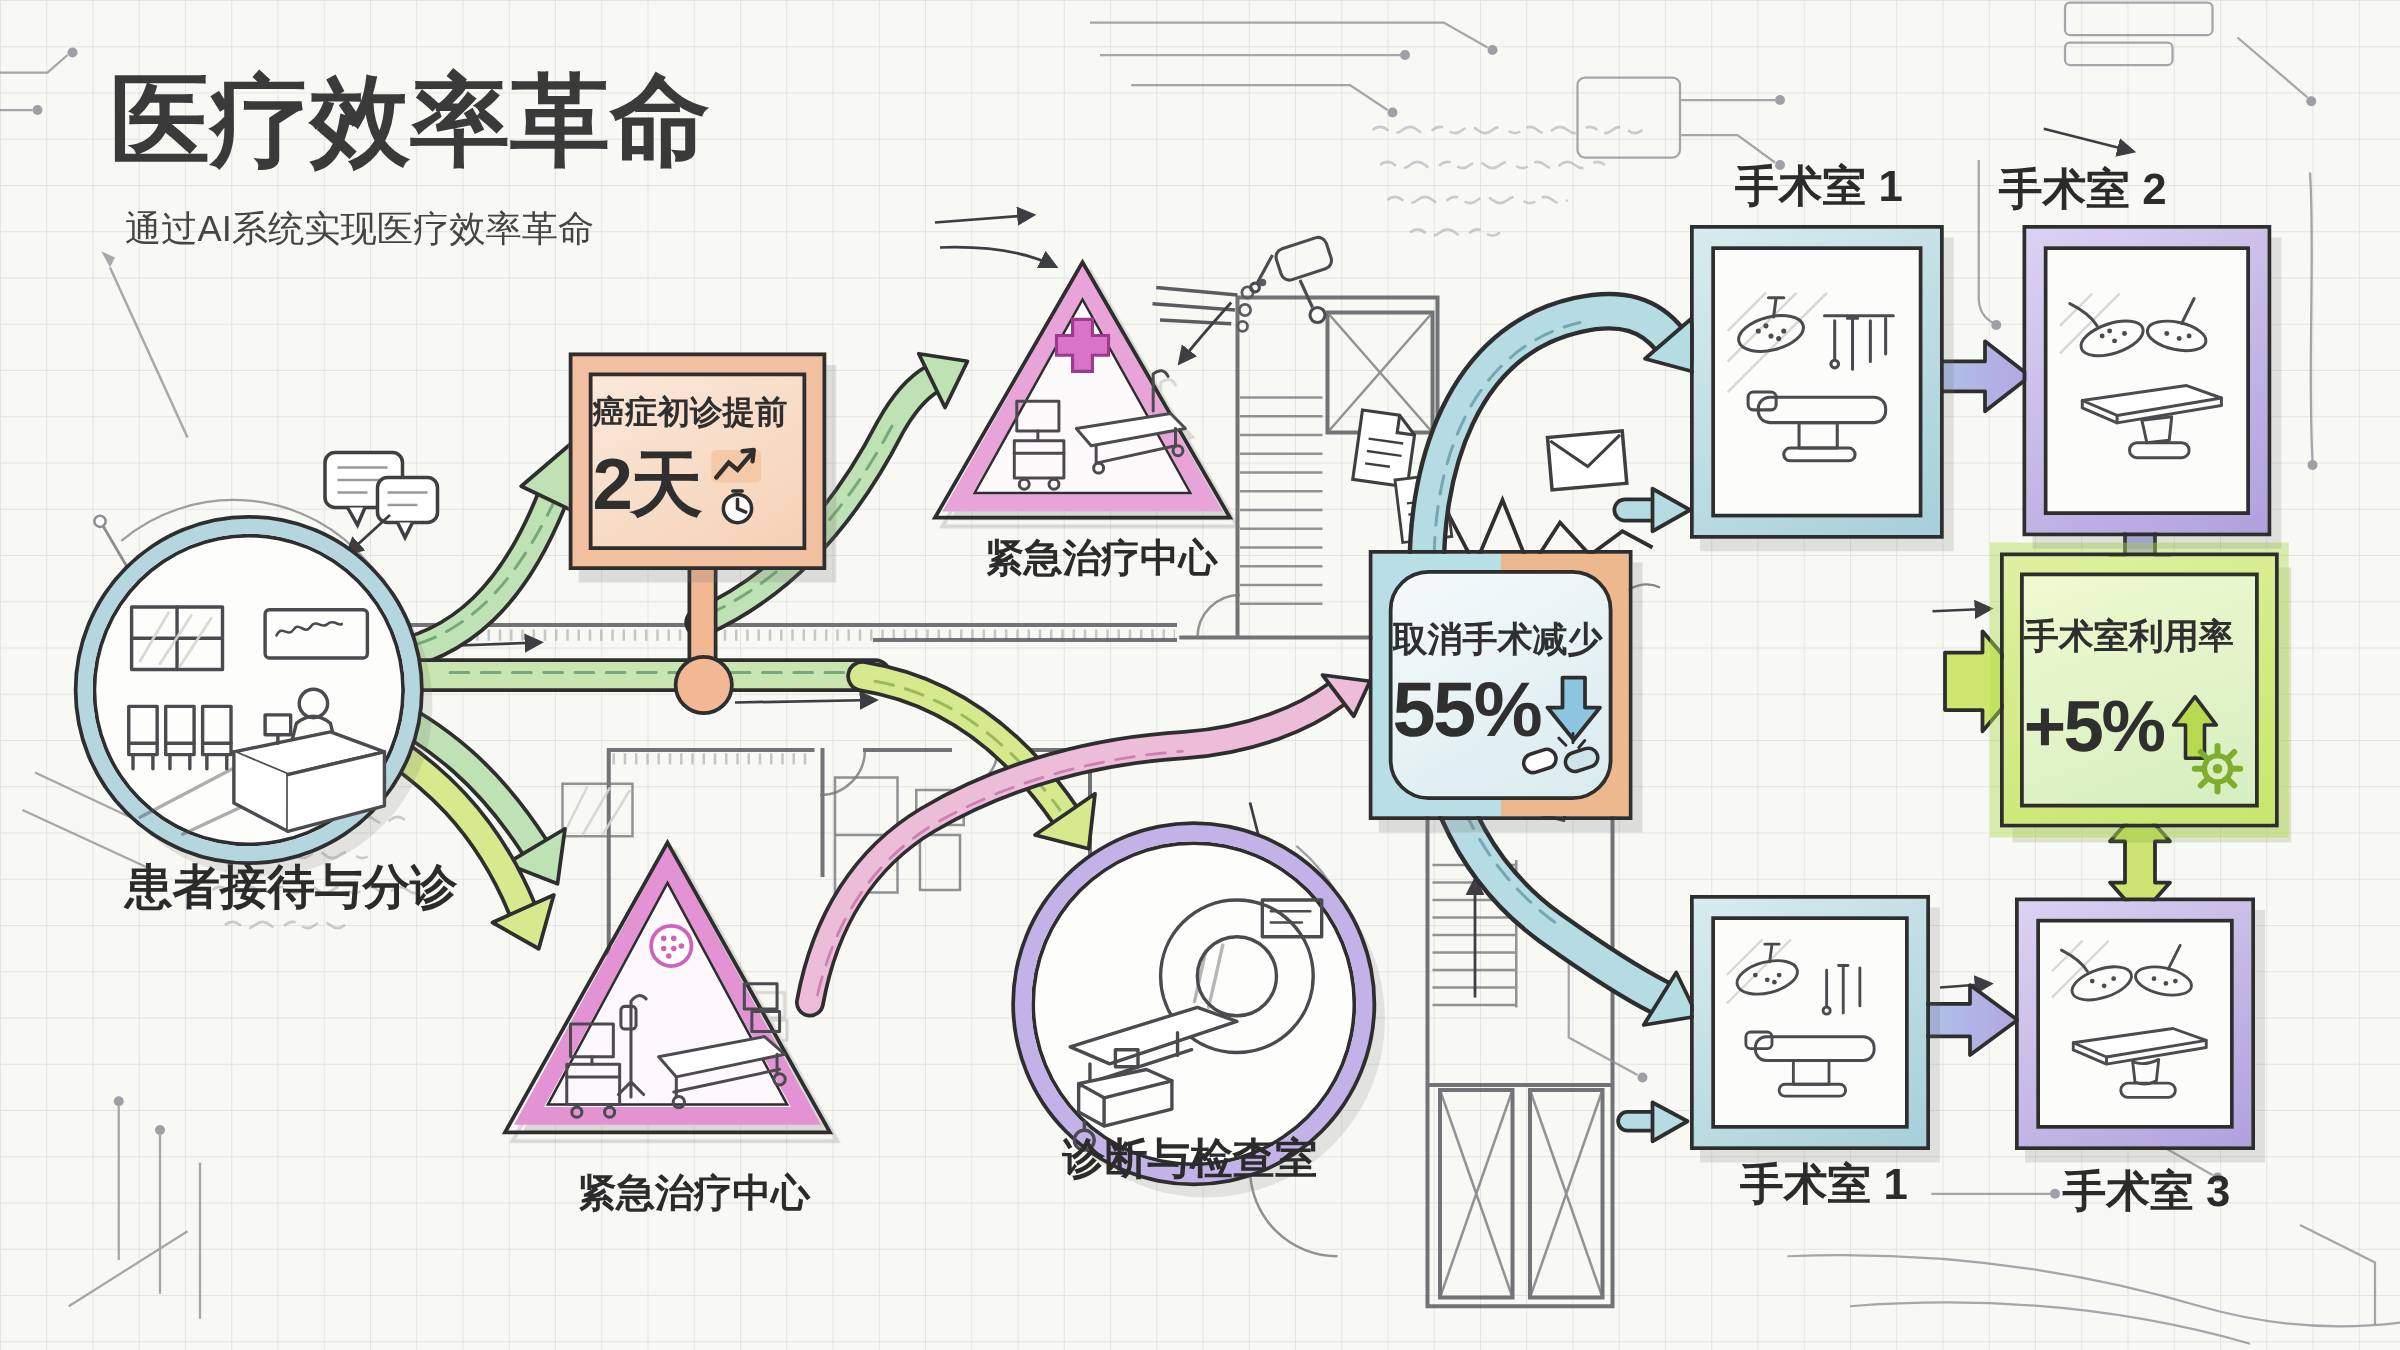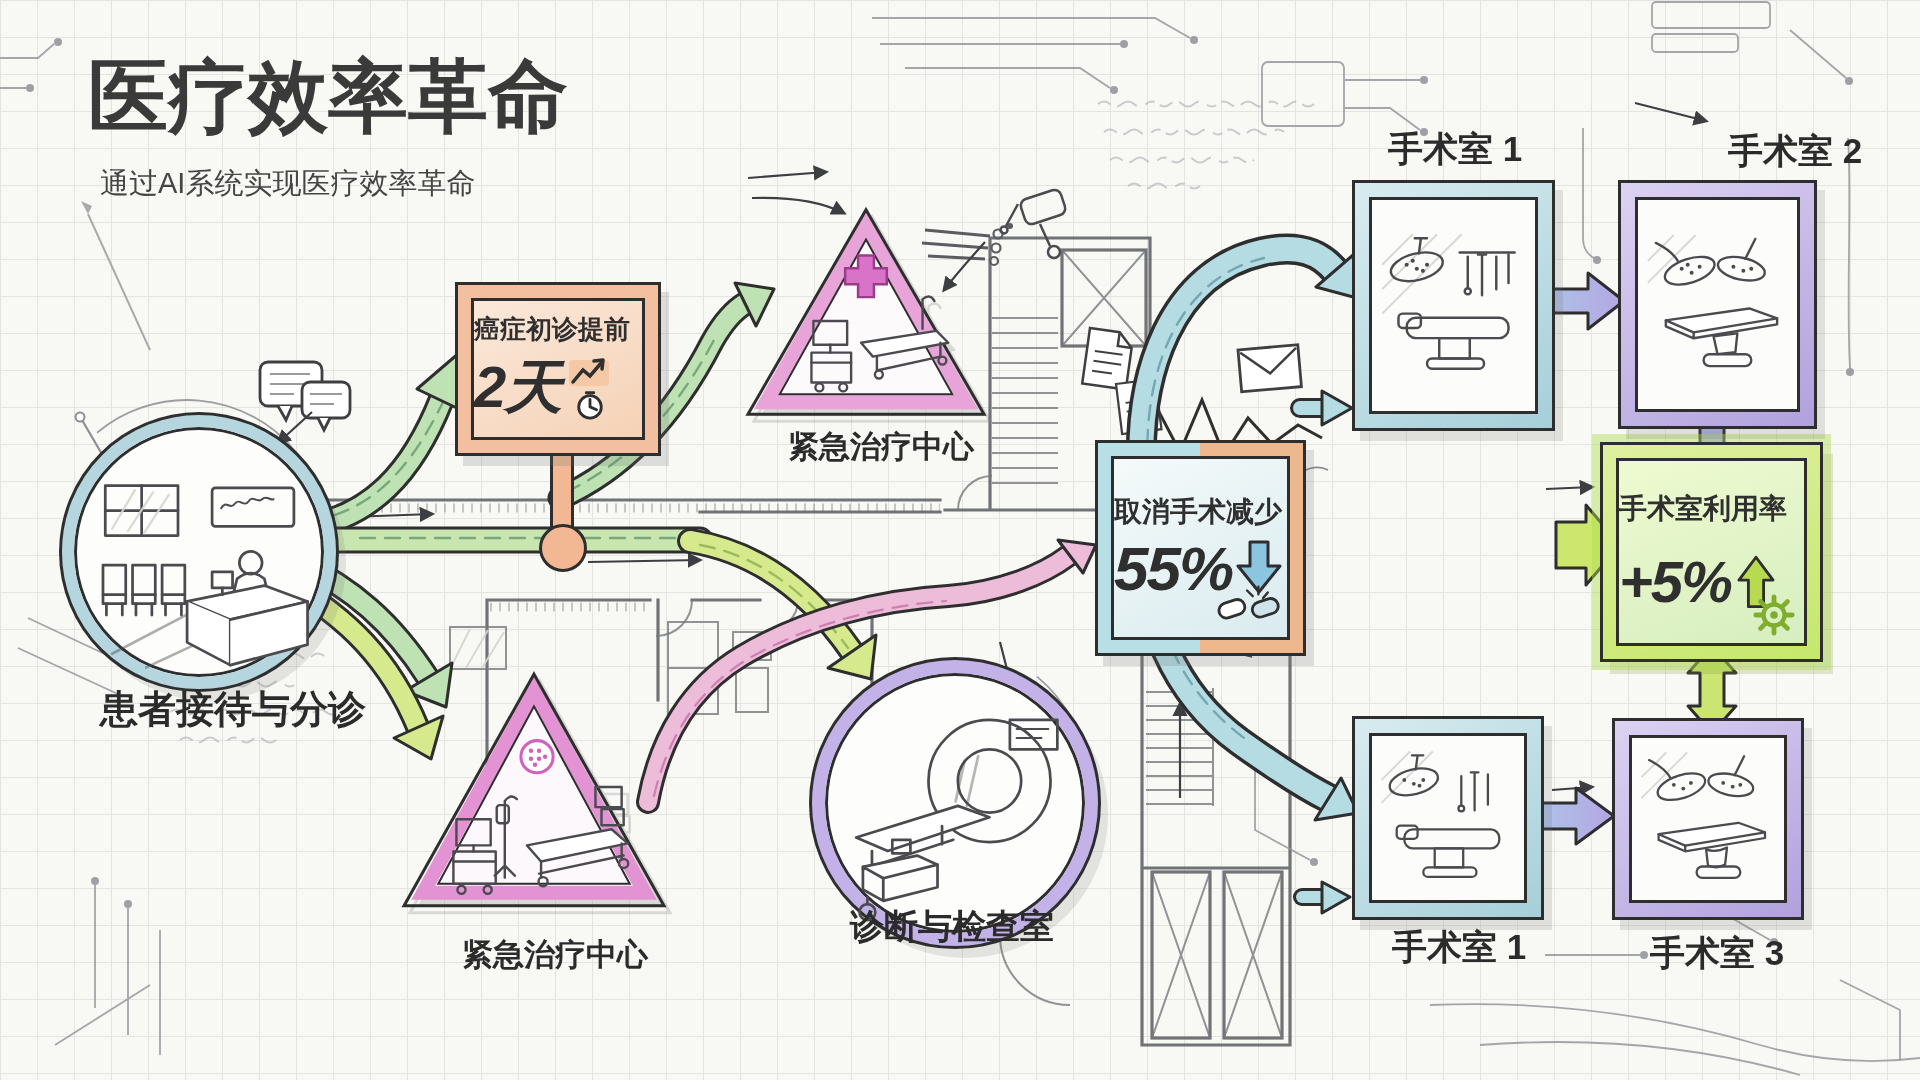--- a/index.html
+++ b/index.html
@@ -27,26 +27,26 @@
   
   .frame{position:absolute;border:3px solid #2e2e2e;box-shadow:8px 10px 0 rgba(110,110,110,.18);}
   .frame .inner{position:absolute;inset:14px;border:3px solid #2e2e2e;background:#fcfcfa;}
   .teal-frame{background:linear-gradient(145deg,#d8ecef,#a6cfd9);}
   .purple-frame{background:linear-gradient(145deg,#dcd2f2,#b0a1dd);}
   
   .stat{position:absolute;border:3px solid #2e2e2e;box-shadow:8px 10px 0 rgba(110,110,110,.2);}
   .stat .panel{position:absolute;inset:13px;border:3px solid #2e2e2e;display:flex;flex-direction:column;
     align-items:flex-start;justify-content:center;gap:2px;}
   .stat-title{font-weight:700;text-align:center;}
-  .stat-row{display:flex;align-items:center;justify-content:center;font-style:italic;}
+  .stat-row{display:flex;align-items:center;justify-content:center;}
   .stat-value{font-weight:900;letter-spacing:-2px;}
   #cancer-badge{background:#f2c0a0;}
   #cancer-badge .panel{background:linear-gradient(150deg,#fbe8da,#f5d2b6);}
   #cancel-badge{background:linear-gradient(90deg,#b9dfe6 0 50%,#edb88e 50% 100%);}
-  #cancel-badge .panel{background:linear-gradient(150deg,#f5fafa,#d9ebef);}
+  #cancel-badge .panel{background:linear-gradient(150deg,#f5fafa,#d9ebef);border-radius:32px;}
   #util-badge{background:linear-gradient(160deg,#dff0a0,#c6e76c);
     box-shadow:0 0 0 8px rgba(176,221,82,.45), 10px 12px 0 rgba(120,140,50,.2);}
   #util-badge .panel{background:linear-gradient(160deg,#effad0,#d6eec0);gap:20px;}
   .stem{position:absolute;background:#f2b894;border:3px solid #2e2e2e;border-radius:9px;}
   .dot-node{position:absolute;background:#f2b894;border:3px solid #2e2e2e;border-radius:50%;}
   
   .band-outline{fill:none;stroke:#2e2e2e;stroke-linecap:round;}
   .band-fill{fill:none;stroke-linecap:round;}
   .band-dash{fill:none;stroke-linecap:round;stroke-dasharray:15 10;opacity:.75;}
   .head{stroke:#2e2e2e;stroke-width:3;stroke-linejoin:round;}
@@ -509,21 +509,21 @@
             <rect x="26" y="88" width="22" height="14" rx="4"></rect>
             <rect x="66" y="112" width="30" height="20"></rect>
             <rect x="54" y="132" width="56" height="10" rx="5"></rect>
           </g>
         </svg>
       </div>
     </div>
   </div>
 
   <div>
-    <div class="node-label" style="left:1728px;top:128px;font-size:35px;">手术室 2</div>
+    <div class="node-label" style="left:1599px;top:128px;font-size:35px;">手术室 2</div>
     <div class="frame purple-frame" style="left:1618px;top:180px;width:193px;height:243px;">
       <div class="inner">
         <svg viewBox="0 0 160 160" width="100%" height="100%">
           <path class="hatch-light" d="M10,36 L36,10 M10,58 L58,10"></path>
           <g class="sketch">
             <path d="M18,18 Q34,26 40,36"></path>
             <ellipse cx="52" cy="46" rx="26" ry="12" transform="rotate(-18 52 46)"></ellipse>
             <g fill="#4b4b4f" stroke="none">
                 <circle cx="44" cy="44" r="2"></circle>
                 <circle cx="54" cy="48" r="2"></circle>

